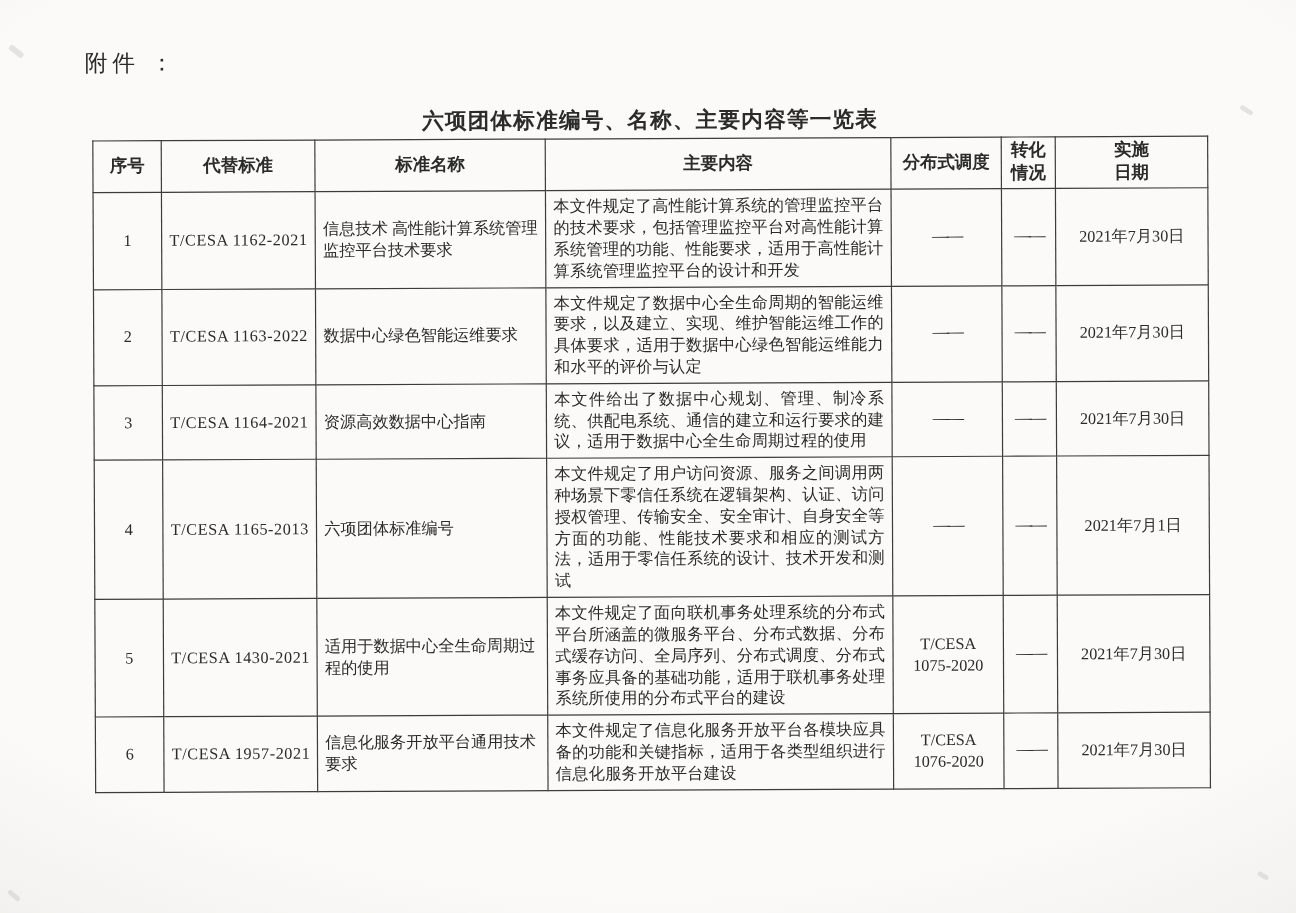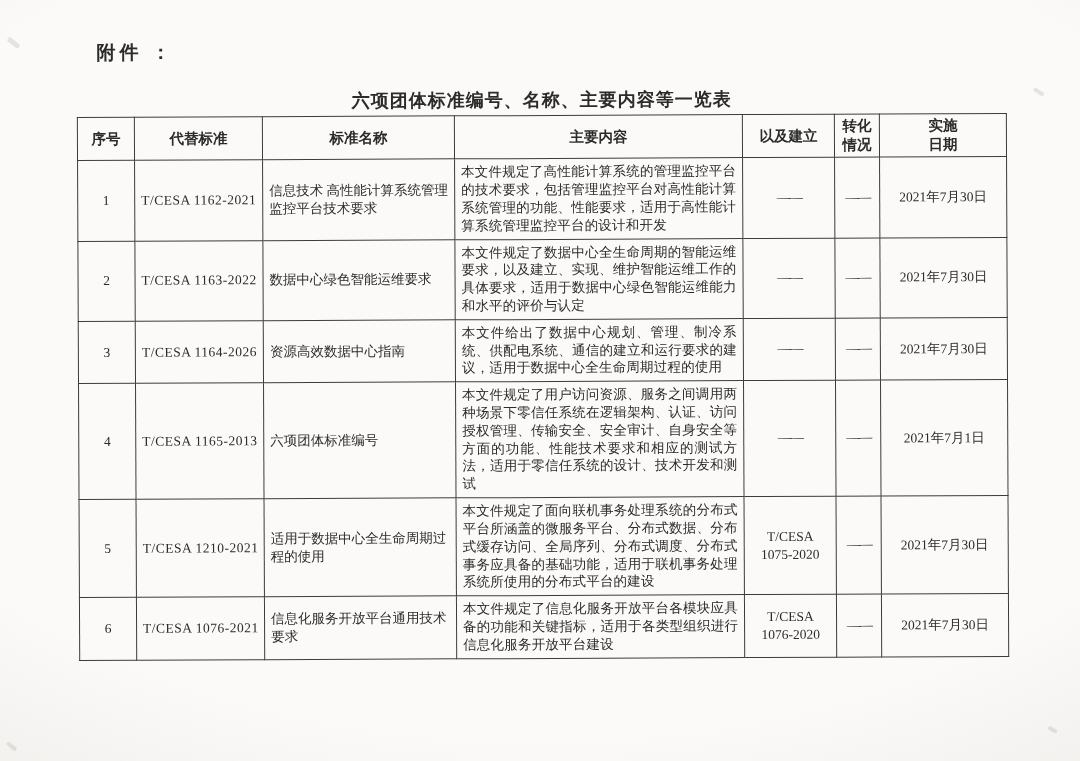--- a/index.html
+++ b/index.html
@@ -22,24 +22,24 @@
     position: absolute;
     left: 0; top: 0;
     width: 1080px;
     height: 761px;
     transform: rotate(-0.25deg);
     transform-origin: 50% 50%;
   }
 
   .attachment {
     position: absolute;
-    left: 98px;
+    left: 72px;
     top: 38px;
     font-size: 19px;
-    font-weight: bold;
+    font-weight: normal;
     letter-spacing: 4px;
   }
 
   .doc-title {
     position: absolute;
     left: 78px;
     top: 88px;
     width: 930px;
     text-align: center;
     font-size: 18px;
@@ -130,21 +130,21 @@
         <col class="w-rep">
         <col class="w-conv">
         <col class="w-date">
     </colgroup>
     <thead>
       <tr>
         <th>序号</th>
         <th>代替标准</th>
         <th>标准名称</th>
         <th>主要内容</th>
-        <th>以及建立</th>
+        <th>分布式调度</th>
         <th>转化
 情况</th>
         <th>实施
 日期</th>
       </tr>
     </thead>
     <tbody>
         <tr>
           <td class="c-no">1</td>
           <td class="c-code">T/CESA 1162-2021</td>
@@ -158,49 +158,49 @@
           <td class="c-no">2</td>
           <td class="c-code">T/CESA 1163-2022</td>
           <td class="c-name">数据中心绿色智能运维要求</td>
           <td class="c-main">本文件规定了数据中心全生命周期的智能运维要求，以及建立、实现、维护智能运维工作的具体要求，适用于数据中心绿色智能运维能力和水平的评价与认定</td>
           <td class="c-rep"><span class="dash">——</span></td>
           <td class="c-conv"><span class="dash">——</span></td>
           <td class="c-date">2021年7月30日</td>
         </tr>
         <tr>
           <td class="c-no">3</td>
-          <td class="c-code">T/CESA 1164-2026</td>
+          <td class="c-code">T/CESA 1164-2021</td>
           <td class="c-name">资源高效数据中心指南</td>
           <td class="c-main">本文件给出了数据中心规划、管理、制冷系统、供配电系统、通信的建立和运行要求的建议，适用于数据中心全生命周期过程的使用</td>
           <td class="c-rep"><span class="dash">——</span></td>
           <td class="c-conv"><span class="dash">——</span></td>
           <td class="c-date">2021年7月30日</td>
         </tr>
         <tr>
           <td class="c-no">4</td>
           <td class="c-code">T/CESA 1165-2013</td>
           <td class="c-name">六项团体标准编号</td>
           <td class="c-main">本文件规定了用户访问资源、服务之间调用两种场景下零信任系统在逻辑架构、认证、访问授权管理、传输安全、安全审计、自身安全等方面的功能、性能技术要求和相应的测试方法，适用于零信任系统的设计、技术开发和测试</td>
           <td class="c-rep"><span class="dash">——</span></td>
           <td class="c-conv"><span class="dash">——</span></td>
           <td class="c-date">2021年7月1日</td>
         </tr>
         <tr>
           <td class="c-no">5</td>
-          <td class="c-code">T/CESA 1210-2021</td>
+          <td class="c-code">T/CESA 1430-2021</td>
           <td class="c-name">适用于数据中心全生命周期过程的使用</td>
           <td class="c-main">本文件规定了面向联机事务处理系统的分布式平台所涵盖的微服务平台、分布式数据、分布式缓存访问、全局序列、分布式调度、分布式事务应具备的基础功能，适用于联机事务处理系统所使用的分布式平台的建设</td>
           <td class="c-rep">T/CESA
 1075-2020</td>
           <td class="c-conv"><span class="dash">——</span></td>
           <td class="c-date">2021年7月30日</td>
         </tr>
         <tr>
           <td class="c-no">6</td>
-          <td class="c-code">T/CESA 1076-2021</td>
+          <td class="c-code">T/CESA 1957-2021</td>
           <td class="c-name">信息化服务开放平台通用技术要求</td>
           <td class="c-main">本文件规定了信息化服务开放平台各模块应具备的功能和关键指标，适用于各类型组织进行信息化服务开放平台建设</td>
           <td class="c-rep">T/CESA
 1076-2020</td>
           <td class="c-conv"><span class="dash">——</span></td>
           <td class="c-date">2021年7月30日</td>
         </tr>
       </tbody>
   </table>
 

